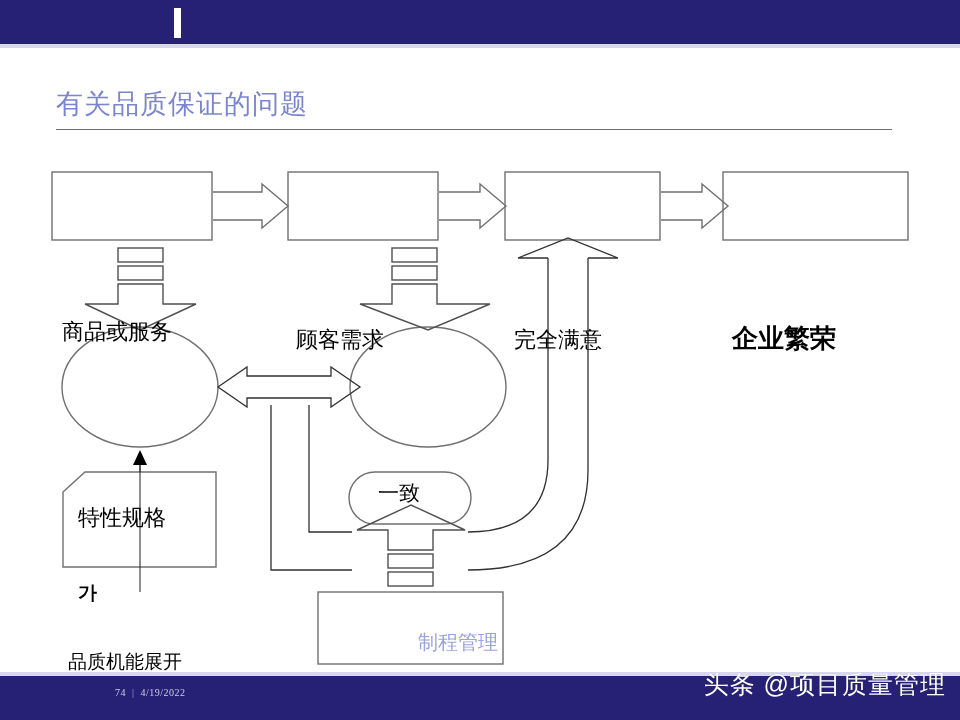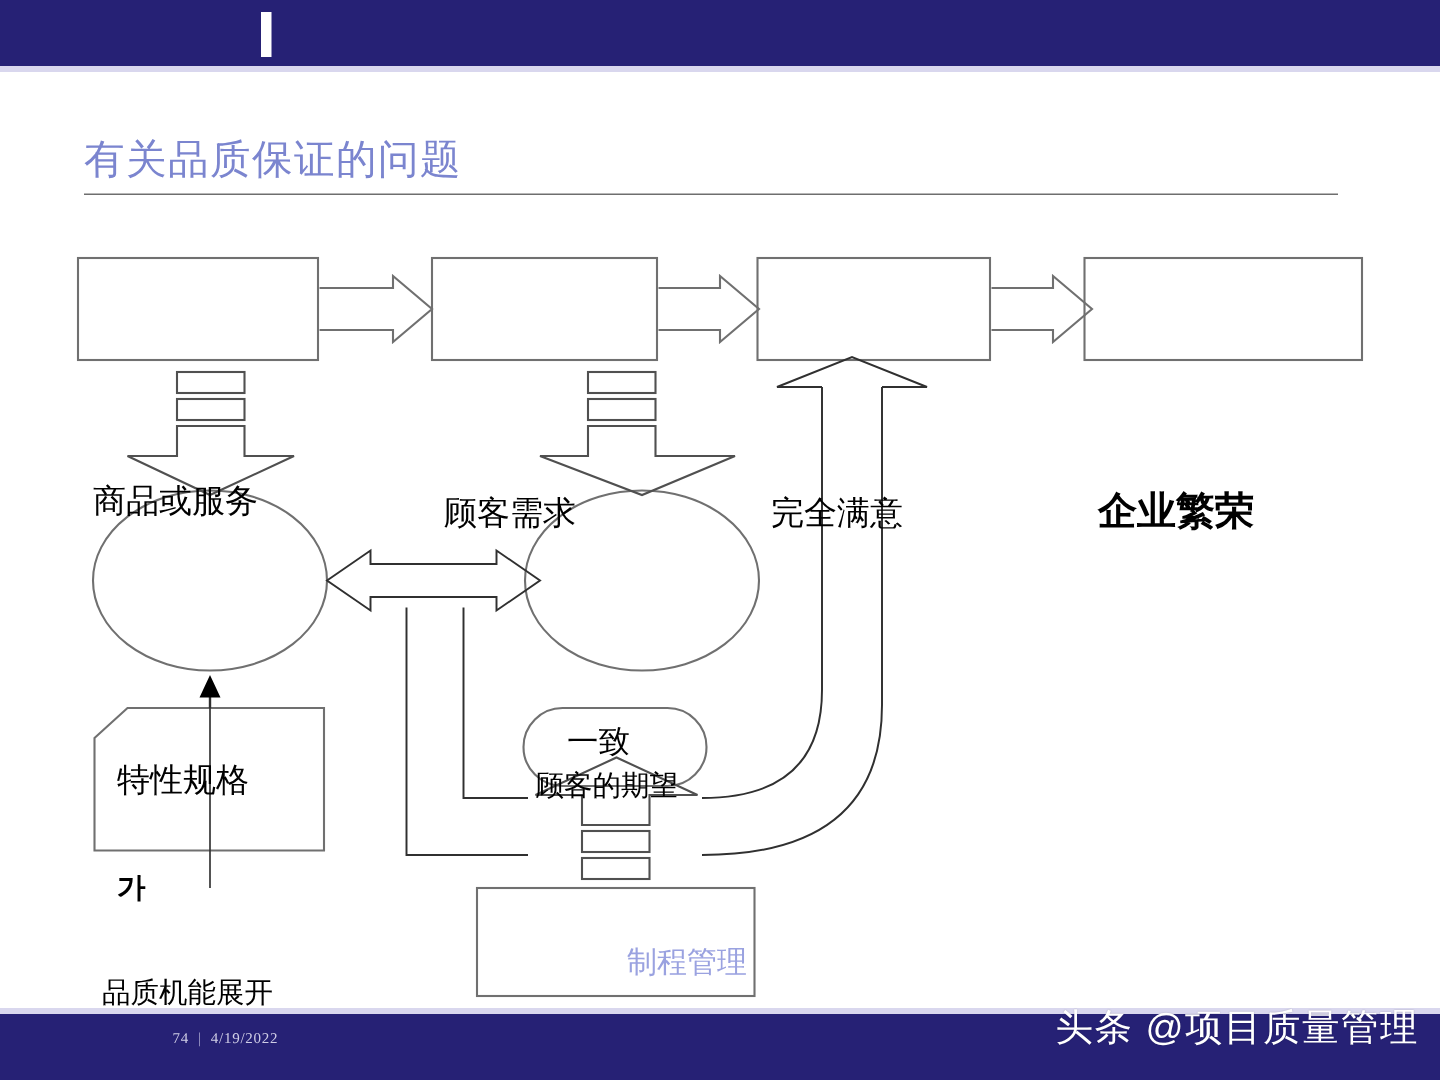--- a/index.html
+++ b/index.html
@@ -24,35 +24,35 @@
   .topbar-caret{
     position:absolute;left:174px;top:8px;width:7px;height:30px;
     background:#ffffff;
   }
 
   
   .slide-title{
     position:absolute;left:56px;top:90px;
     font-size:27px;line-height:32px;
     color:#7b85cf;
-    font-family:Liberation Sans, sans-serif;
+    font-family:Liberation Mono, monospace;
     letter-spacing:1px;
     white-space:nowrap;
   }
   .title-rule{
     position:absolute;left:56px;top:129px;width:836px;height:1px;
     background:#6e6e6e;
   }
 
   
   #canvas{position:absolute;left:0;top:140px;width:960px;height:530px;}
   #canvas svg{position:absolute;left:0;top:0;}
   .nodetext{
     position:absolute;
-    font-family:Liberation Sans, sans-serif;
+    font-family:Liberation Mono, monospace;
     color:#000;
     white-space:normal;
     line-height:1.08em;
   }
 
   
   .footbar{
     position:absolute;left:0;top:676px;width:960px;height:44px;
     background:#262175;
   }
@@ -160,21 +160,20 @@
     <div class="nodetext" style="left:296px; top:190px; width:140px; font-size:22px;">顾客需求</div>
 
     <div class="nodetext" style="left:514px; top:190px; width:150px; font-size:22px;">完全满意</div>
 
     <div class="nodetext" style="left:732px; top:186px; width:180px; font-size:26px; font-weight:bold;">企业繁荣</div>
 
     <div class="nodetext" style="left:78px; top:368px; width:118px; font-size:22px;">特性规格</div>
 
     <div class="nodetext" style="left:78px; top:443px; font-size:19px; font-weight:bold; font-family:'Liberation Sans',sans-serif;">가</div>
 
-    <div class="nodetext" style="left:357px; top:375px; width:150px; font-size:19px;">顾客的期望</div>
 
     <div class="nodetext" style="left:378px; top:344px; width:70px; font-size:21px;">一致</div>
 
     <div class="nodetext" style="left:68px; top:372px; width:0; font-size:0;"></div>
 
     <div class="nodetext" style="left:68px; top:513px; width:152px; font-size:19px;">品质机能展开</div>
 
     <div class="nodetext" style="left:328px; top:492px; width:170px; font-size:20px; color:#9aa2e0; text-align:right; font-family:'Liberation Serif',serif;">制程管理</div>
 
   </div>

